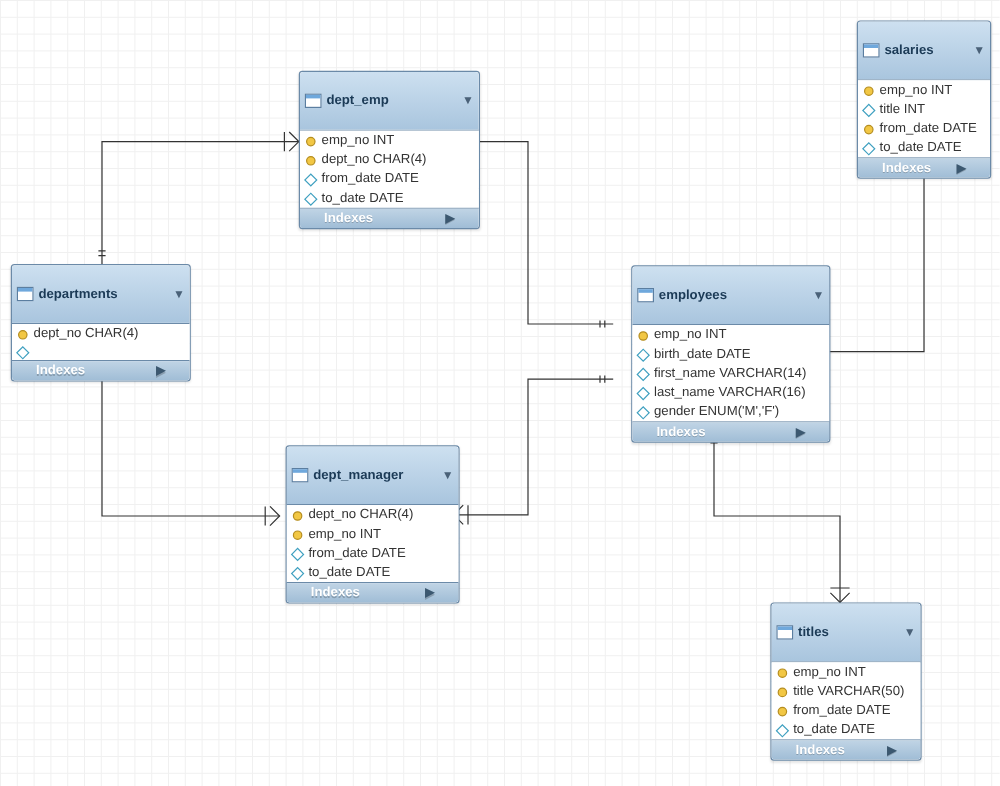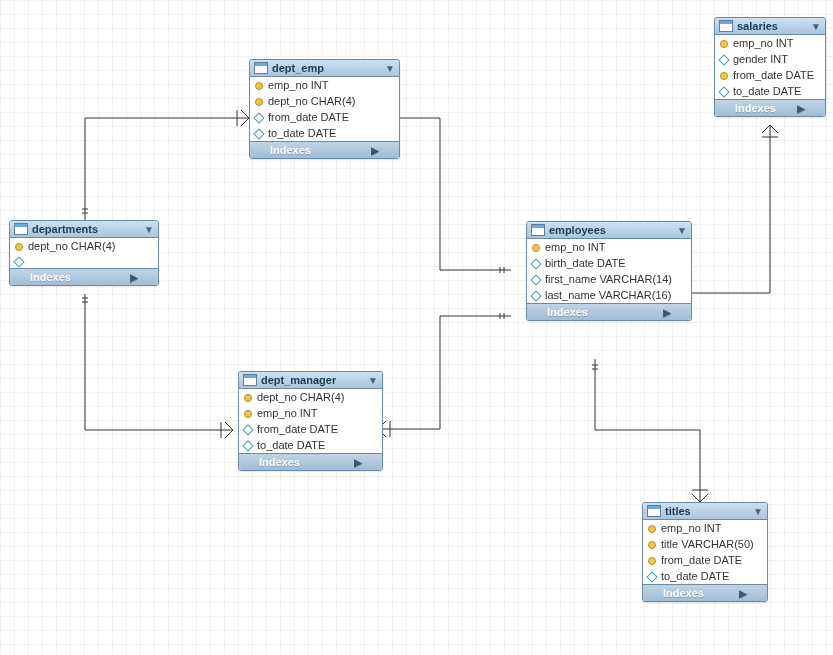--- a/index.html
+++ b/index.html
@@ -24,21 +24,21 @@
   .entity {
     position: absolute;
     border: 1px solid #6b8aa8;
     background: #fff;
     border-radius: 3px;
     box-shadow: 0 1px 2px rgba(0,0,0,0.1);
   }
   .entity-header {
     display: flex;
     align-items: center;
-    padding: 2px 4px;
+    padding: 18px 4px;
     background: linear-gradient(#cde0f0, #a9c5de);
     border-bottom: 1px solid #6b8aa8;
     border-radius: 3px 3px 0 0;
     font-weight: bold;
     color: #1b3a56;
   }
   .entity-header .tbl-icon {
     width: 14px; height: 12px;
     margin-right: 4px;
     display: inline-block;
@@ -171,21 +171,21 @@
     <span class="tbl-icon"></span>
     <span class="title">salaries</span>
     <span class="arrow">▼</span>
   </div>
   <div class="col">
       <span class="sym sym-key"></span>
       <span>emp_no INT</span>
     </div>
   <div class="col">
       <span class="sym sym-attr"></span>
-      <span>gender INT</span>
+      <span>title INT</span>
     </div>
   <div class="col">
       <span class="sym sym-key"></span>
       <span>from_date DATE</span>
     </div>
   <div class="col">
       <span class="sym sym-attr"></span>
       <span>to_date DATE</span>
     </div>
   <div class="entity-footer">
@@ -228,20 +228,24 @@
       <span>birth_date DATE</span>
     </div>
   <div class="col">
       <span class="sym sym-attr"></span>
       <span>first_name VARCHAR(14)</span>
     </div>
   <div class="col">
       <span class="sym sym-attr"></span>
       <span>last_name VARCHAR(16)</span>
     </div>
+  <div class="col">
+      <span class="sym sym-attr"></span>
+      <span>gender ENUM('M','F')</span>
+    </div>
   <div class="entity-footer">
       <span>Indexes</span>
       <span class="farrow">▶</span>
     </div>
 </div>
 
 <div class="entity" style="left:238px;top:371px;width:145px">
   <div class="entity-header">
     <span class="tbl-icon"></span>
     <span class="title">dept_manager</span>

